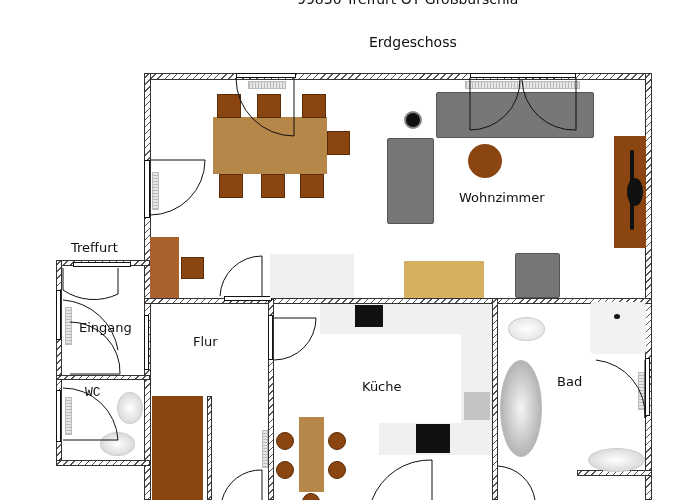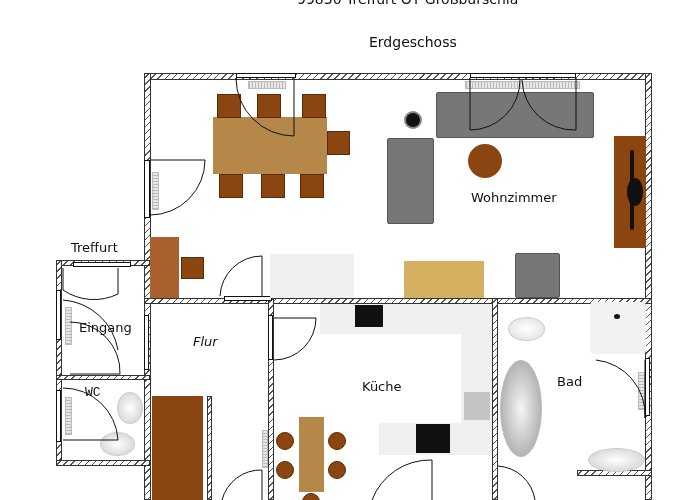--- a/index.html
+++ b/index.html
@@ -121,20 +121,20 @@
       <path d="M63 388 A55 55 0 0 1 118 440 L63 440"></path>
       <path d="M596 360 A55 55 0 0 1 645 418 L645 360"></path>
       <path d="M498 466 A40 40 0 0 1 535 500"></path>
       <path d="M432 460 A62 62 0 0 0 372 500"></path>
       <path d="M432 460 L432 500"></path>
       <path d="M262 470 A40 40 0 0 0 222 500"></path>
       <path d="M262 470 L262 500"></path>
     </g>
   </svg>
 
-  <div class="txt" style="left:471px;top:190px;">Wohnzimmer</div>
+  <div class="txt" style="left:459px;top:190px;">Wohnzimmer</div>
   <div class="txt" style="left:71px;top:240px;">Treffurt</div>
   <div class="txt" style="left:79px;top:320px;">Eingang</div>
-  <div class="txt" style="left:193px;top:334px;font-style:italic;">Flur</div>
+  <div class="txt" style="left:193px;top:334px;">Flur</div>
   <div class="txt" style="left:85px;top:385px;font-family:Liberation Mono, monospace;">WC</div>
   <div class="txt" style="left:362px;top:379px;">Küche</div>
   <div class="txt" style="left:557px;top:374px;">Bad</div>
 </div>
 
 </body></html>

